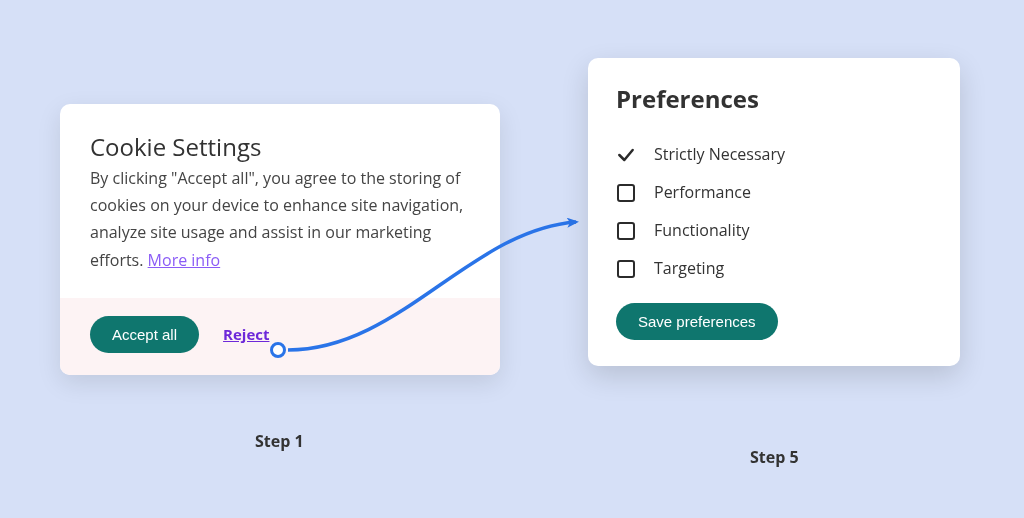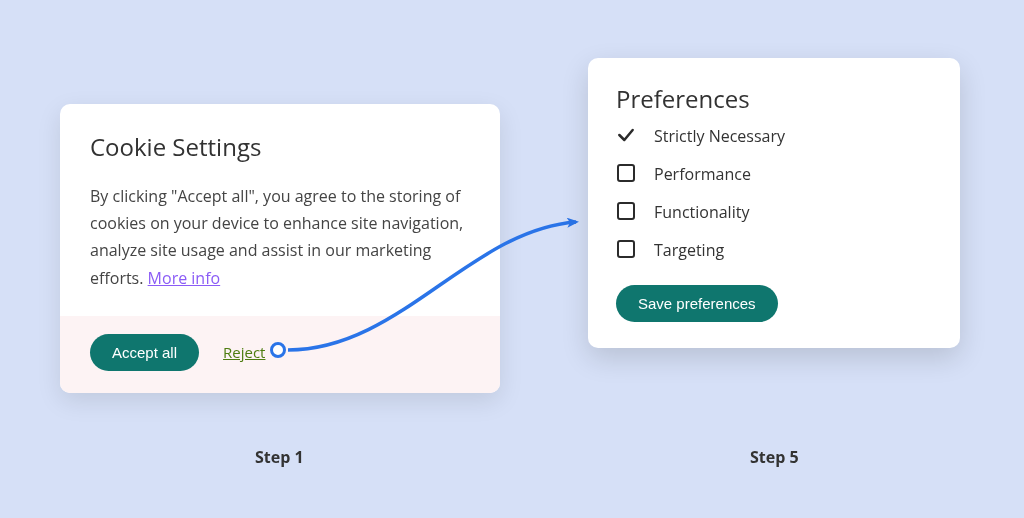--- a/index.html
+++ b/index.html
@@ -23,21 +23,21 @@
     box-shadow: 0 8px 24px rgba(0,0,0,0.10);
     overflow: hidden;
   }
   .card-cookie .head {
     padding: 26px 30px 6px 30px;
   }
   .card-cookie h2 {
     font-size: 24px;
     font-weight: 400;
     color: #323232;
-    margin-bottom: 20px;
+    margin-bottom: 2px;
   }
   .card-cookie p {
     font-size: 16px;
     line-height: 1.7;
     color: #444;
     padding-bottom: 18px;
   }
   .more-info {
     color: #8b5cf6;
     text-decoration: underline;
@@ -54,52 +54,52 @@
     background: #0f766e;
     color: #fff;
     font-size: 15px;
     border: none;
     padding: 10px 22px;
     border-radius: 999px;
     cursor: pointer;
   }
   .reject-link {
     font-size: 15px;
-    font-weight: 400;
-    color: #4d7c0f;
+    font-weight: 700;
+    color: #6d28d9;
     text-decoration: underline;
     cursor: pointer;
   }
 
   
   .card-prefs {
     position: absolute;
     left: 588px;
     top: 58px;
     width: 372px;
     background: #fff;
     border-radius: 10px;
     box-shadow: 0 10px 28px rgba(0,0,0,0.14);
     padding: 24px 28px 26px 28px;
   }
   .card-prefs h2 {
     font-size: 24px;
-    font-weight: 400;
+    font-weight: 700;
     color: #323232;
-    margin-bottom: 10px;
+    margin-bottom: 28px;
   }
   .pref-list {
     display: flex;
     flex-direction: column;
     gap: 16px;
     margin-bottom: 24px;
   }
   .pref-row {
     display: flex;
-    align-items: flex-start;
+    align-items: flex-end;
     gap: 18px;
   }
   .chk {
     width: 20px;
     height: 20px;
     display: inline-flex;
     align-items: center;
     justify-content: center;
   }
   .chk-box {
@@ -118,21 +118,21 @@
     gap: 24px;
   }
 
   
   .step-label {
     position: absolute;
     font-size: 16px;
     font-weight: 700;
     color: #333;
   }
-  .step1-label { left: 255px; top: 446px; }
+  .step1-label { left: 255px; top: 430px; }
   .step2-label { left: 750px; top: 446px; }
 
   
   .flow-svg {
     position: absolute;
     left: 0; top: 0;
     width: 1024px; height: 518px;
     pointer-events: none;
   }
   .reject-ring {

